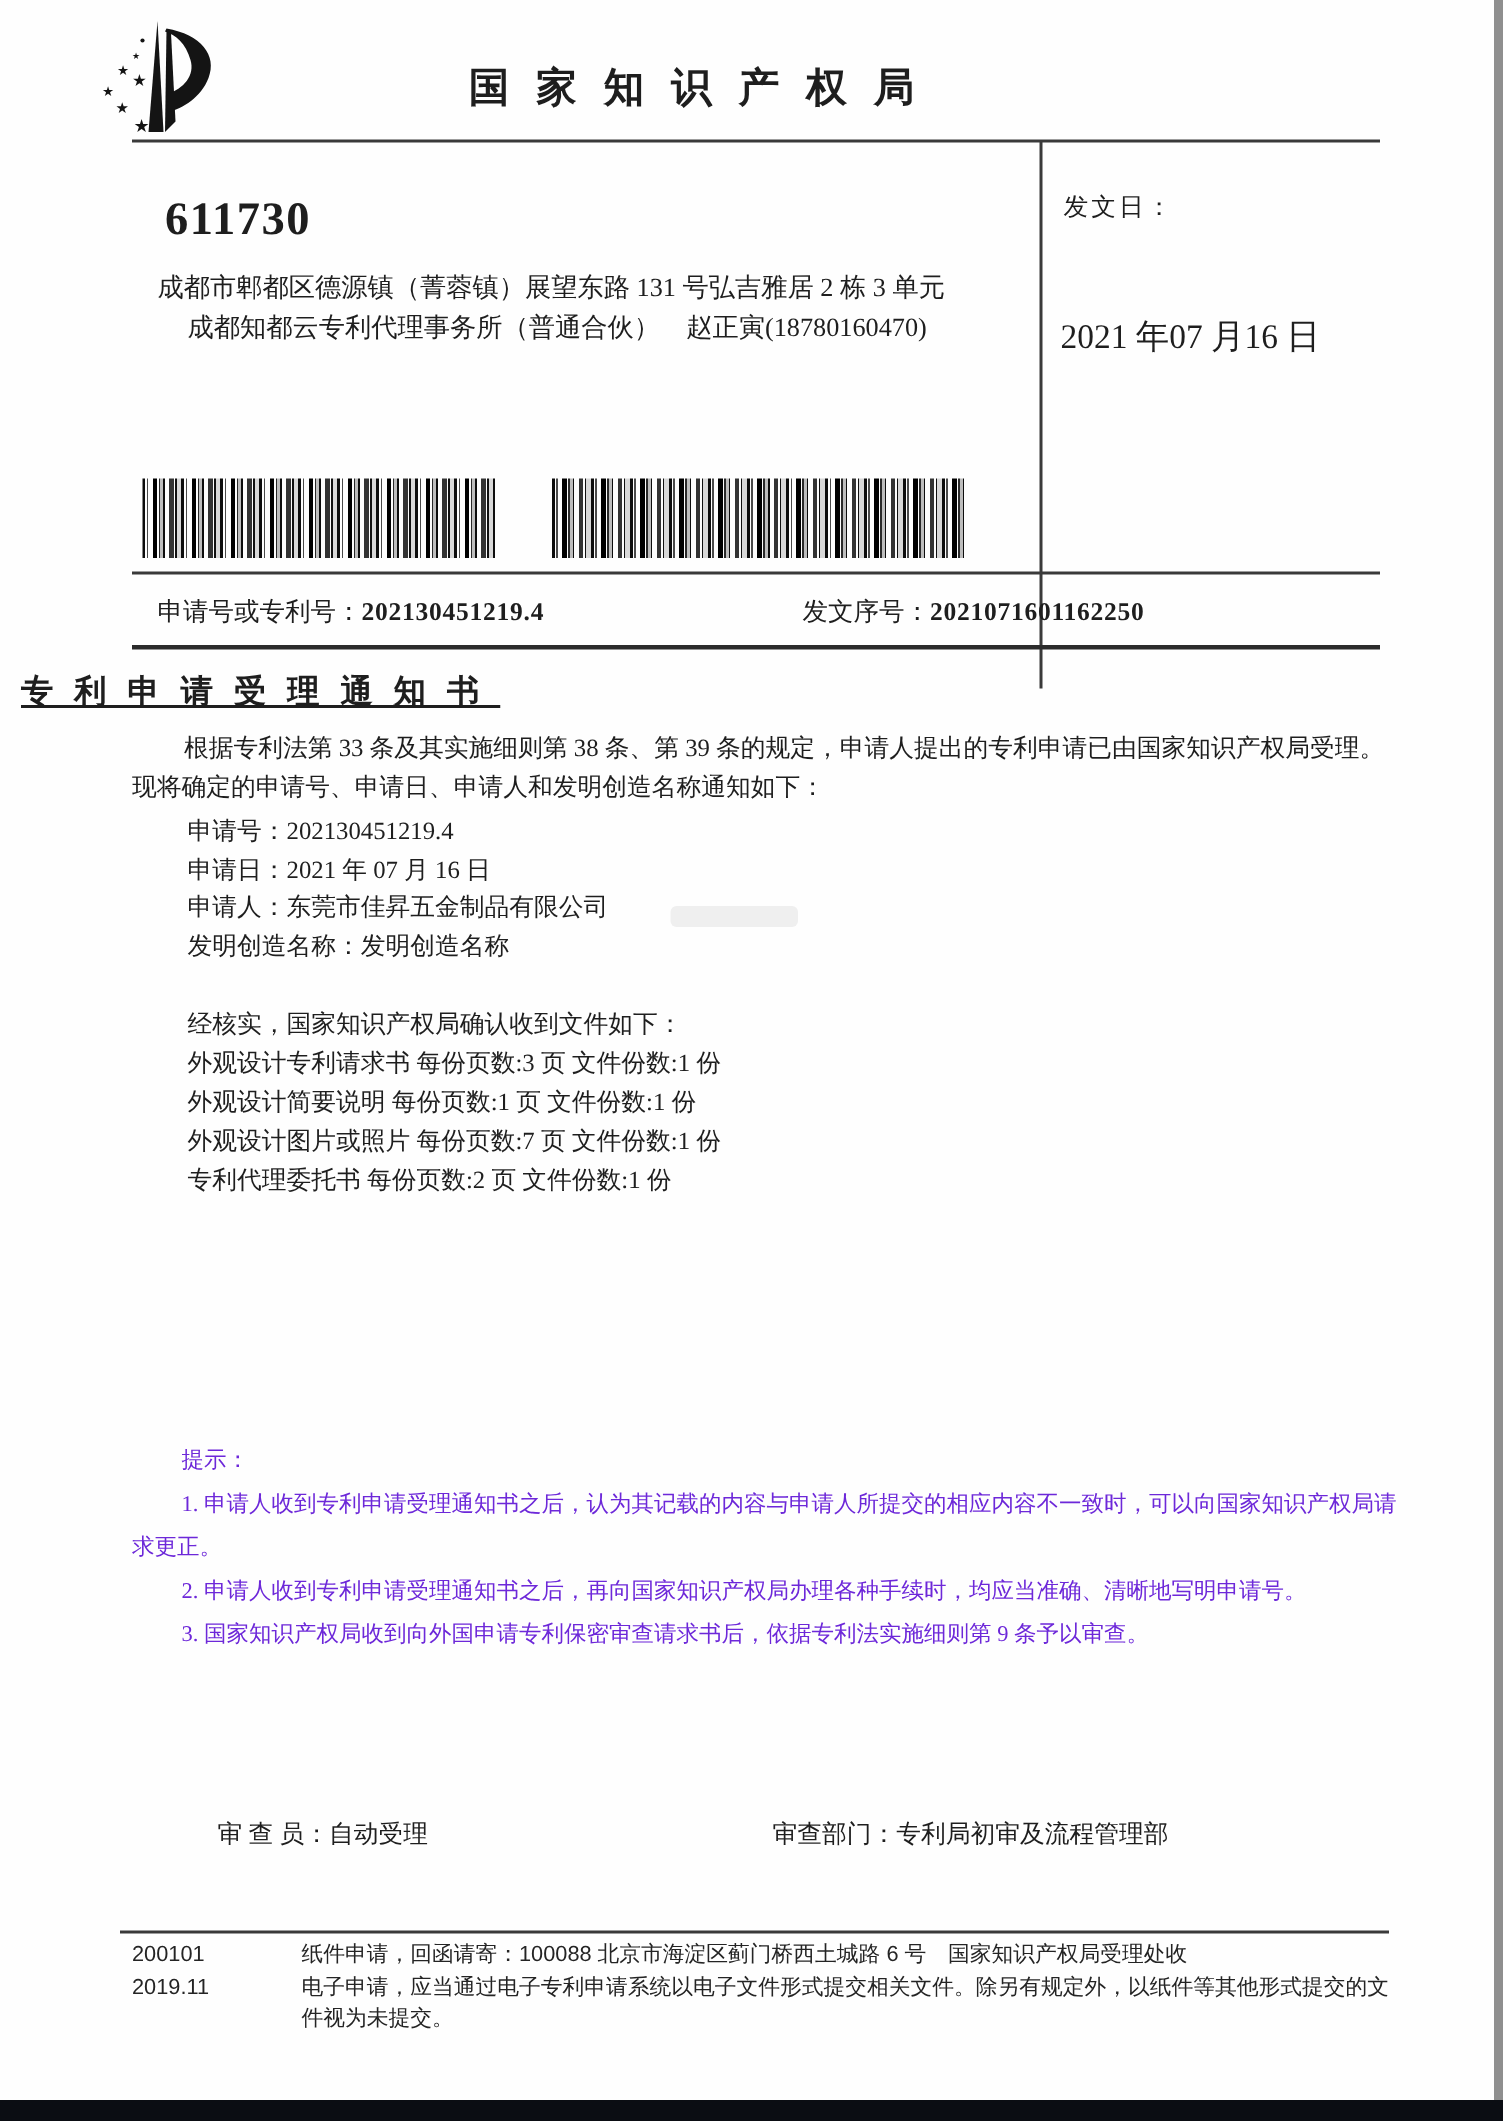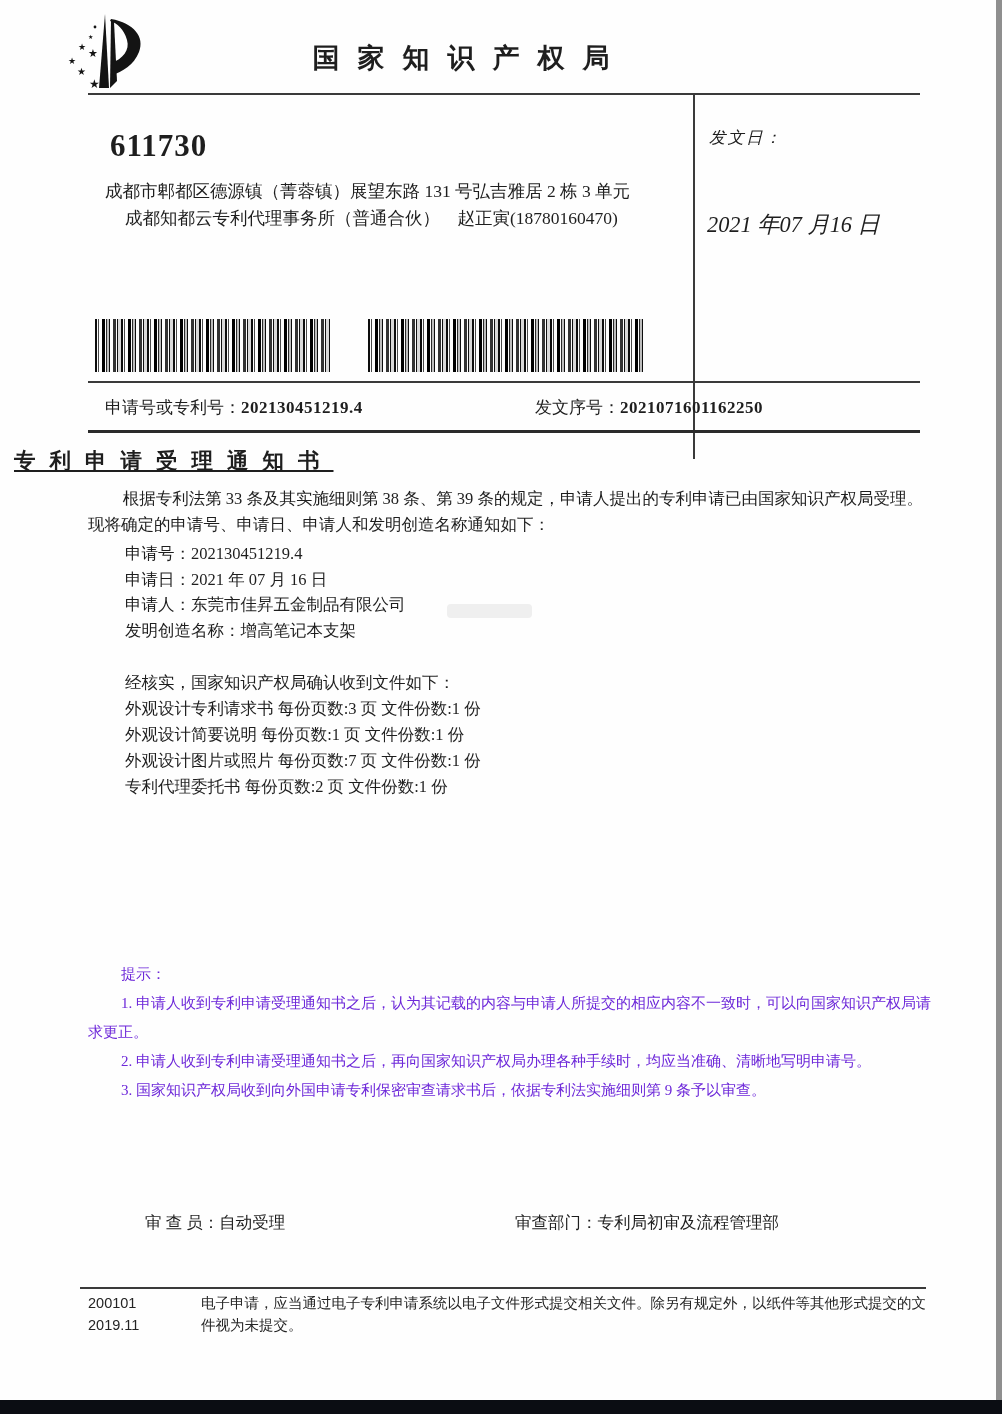--- a/index.html
+++ b/index.html
@@ -22,21 +22,20 @@
   
   .recipient{position:absolute;left:105px;top:128px;width:578px;}
   .doc-code{font-size:31px;font-weight:bold;letter-spacing:1px;margin:0 0 14px 5px;}
   .addr1{font-size:17.5px;line-height:27px;}
   .addr2{font-size:17.5px;line-height:27px;text-align:center;}
   .addr3{font-size:17.5px;line-height:27px;padding-left:20px;}
   
   .date-box{
     position:absolute;left:693px;top:94px;width:227px;height:365px;
     border-left:2px solid #3a3a3a;
-    font-style:italic;
   }
   .date-label{position:absolute;left:14px;top:33px;font-size:16.5px;letter-spacing:2px;}
   .date-value{position:absolute;left:12px;top:115px;font-size:23px;white-space:nowrap;transform:scaleX(.97);transform-origin:left;}
   
   .barcode{
     position:absolute;top:319px;height:53px;
     background:repeating-linear-gradient(90deg,
       #0d0d0d 0 2px,#fdfdfd 2px 3px,
       #4a4a4a 3px 4px,#fdfdfd 4px 7px,
       #000 7px 10px,#fdfdfd 10px 11px,
@@ -124,21 +123,21 @@
   <div class="rule rule-thick"></div>
 
   <div class="doc-title">专利申请受理通知书</div>
 
   <div class="body">
     <p class="intro">根据专利法第 33 条及其实施细则第 38 条、第 39 条的规定，申请人提出的专利申请已由国家知识产权局受理。现将确定的申请号、申请日、申请人和发明创造名称通知如下：</p>
     <div class="fields">
       <div><span>申请号：</span><span>202130451219.4</span></div>
       <div><span>申请日：</span><span>2021 年 07 月 16 日</span></div>
       <div><span>申请人：</span><span>东莞市佳昇五金制品有限公司</span></div>
-      <div><span>发明创造名称：</span><span>增高笔记本支架</span></div>
+      <div><span>发明创造名称：</span><span>发明创造名称</span></div>
     </div>
     <div class="received">
       <div>经核实，国家知识产权局确认收到文件如下：</div>
       <div>外观设计专利请求书 每份页数:3 页 文件份数:1 份</div>
       <div>外观设计简要说明 每份页数:1 页 文件份数:1 份</div>
       <div>外观设计图片或照片 每份页数:7 页 文件份数:1 份</div>
       <div>专利代理委托书 每份页数:2 页 文件份数:1 份</div>
     </div>
   </div>
 
@@ -156,19 +155,20 @@
     <span class="department"><span>审查部门：</span><span>专利局初审及流程管理部</span></span>
   </div>
 
   <div class="rule rule-footer"></div>
   <div class="footer">
     <div class="footer-codes">
       <div>200101</div>
       <div>2019.11</div>
     </div>
     <div class="footer-text">
+      <p>纸件申请，回函请寄：100088 北京市海淀区蓟门桥西土城路 6 号　国家知识产权局受理处收</p>
       <p>电子申请，应当通过电子专利申请系统以电子文件形式提交相关文件。除另有规定外，以纸件等其他形式提交的文件视为未提交。</p>
     </div>
   </div>
 
   <div class="edge-right"></div>
   <div class="edge-bottom"></div>
 </div>
 
 </body></html>

